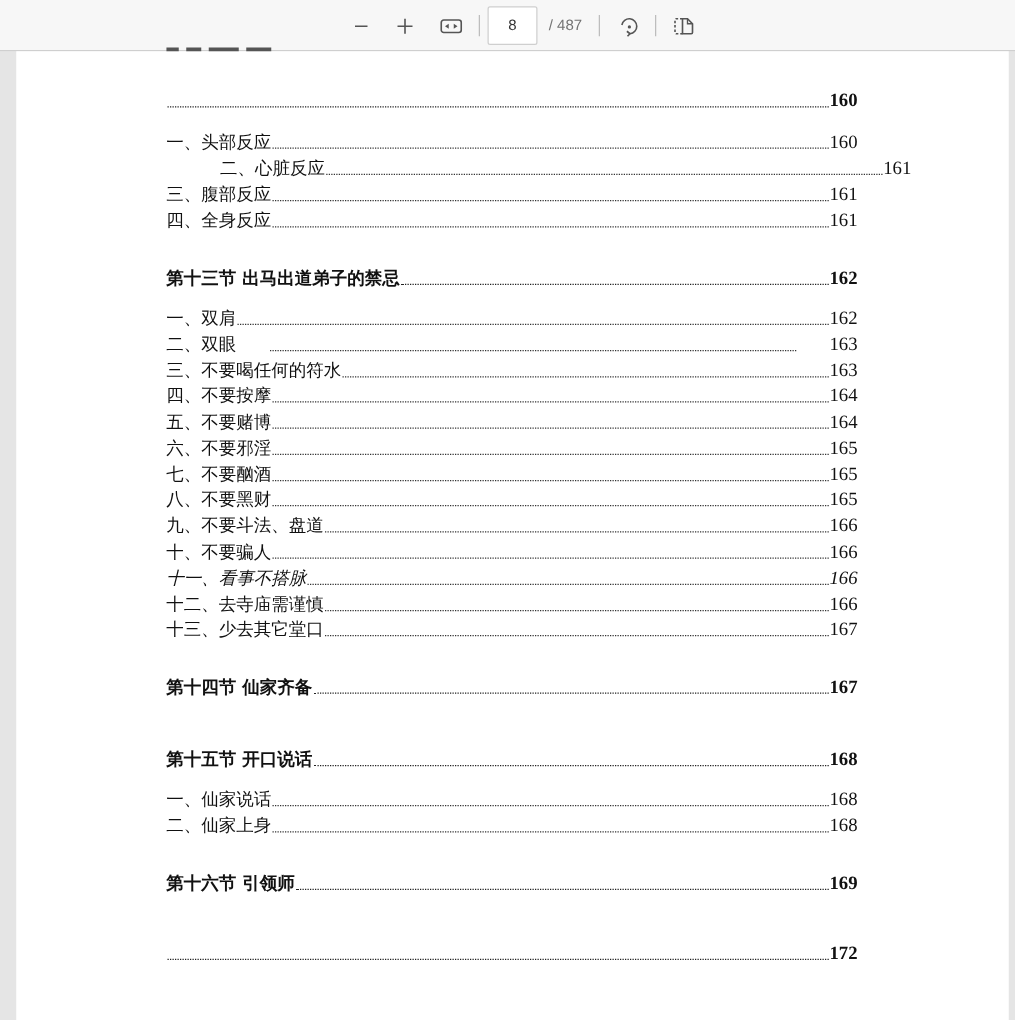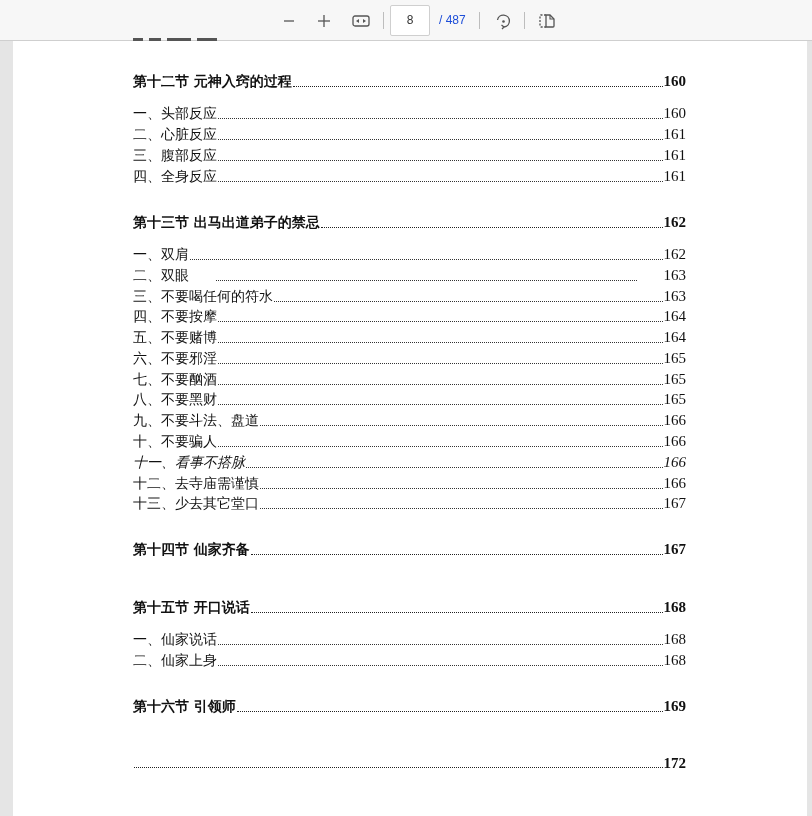--- a/index.html
+++ b/index.html
@@ -20,21 +20,21 @@
   }
   .tb-sep { position:absolute; top:12px; width:1px; height:17px; background:#bdbdbd; }
   .page-input {
     position:absolute; left:390px; top:5px; width:40px; height:31px;
     border:1px solid #cfcfcf; background:#fff; box-sizing:border-box;
     font-family:"Liberation Sans", sans-serif; font-size:12px; color:#333;
     text-align:center; line-height:29px; border-radius:2px;
   }
   .page-total {
     position:absolute; left:439px; top:13px;
-    font-family:"Liberation Sans", sans-serif; font-size:12px; color:#1d4ed8;
+    font-family:"Liberation Sans", sans-serif; font-size:12px; color:#737373;
   }
   .page {
     position:absolute; left:13px; top:41px; width:794px; height:800px;
     background:#ffffff;
   }
   .toc { position:absolute; left:120px; width:553px; }
   .row {
     position:absolute; left:0; width:553px; display:flex; align-items:baseline;
     color:#111; white-space:nowrap;
   }
@@ -94,30 +94,29 @@
     </svg>
   </div>
 </div>
 
 <div class="page">
   <div class="cutoff">
     <span style="width:10px"></span><span style="width:12px"></span><span style="width:24px"></span><span style="width:20px"></span>
   </div>
   <div class="toc" id="toc">
       <div class="row sec" style="top: 32px;">
-        <span>第十二节  元神入窍的过程</span>
         <span class="lead"></span>
         <span class="pg">160</span>
       </div>
       <div class="row sub" style="top: 64px;">
         <span>一、头部反应</span>
         <span class="lead"></span>
         <span class="pg">160</span>
       </div>
-      <div class="row sub" style="top: 85px;">
+      <div class="row sub" style="top: 85px; margin-left: 43px;">
         <span>二、心脏反应</span>
         <span class="lead"></span>
         <span class="pg">161</span>
       </div>
       <div class="row sub" style="top: 106px;">
         <span>三、腹部反应</span>
         <span class="lead"></span>
         <span class="pg">161</span>
       </div>
       <div class="row sub" style="top: 127px;">

